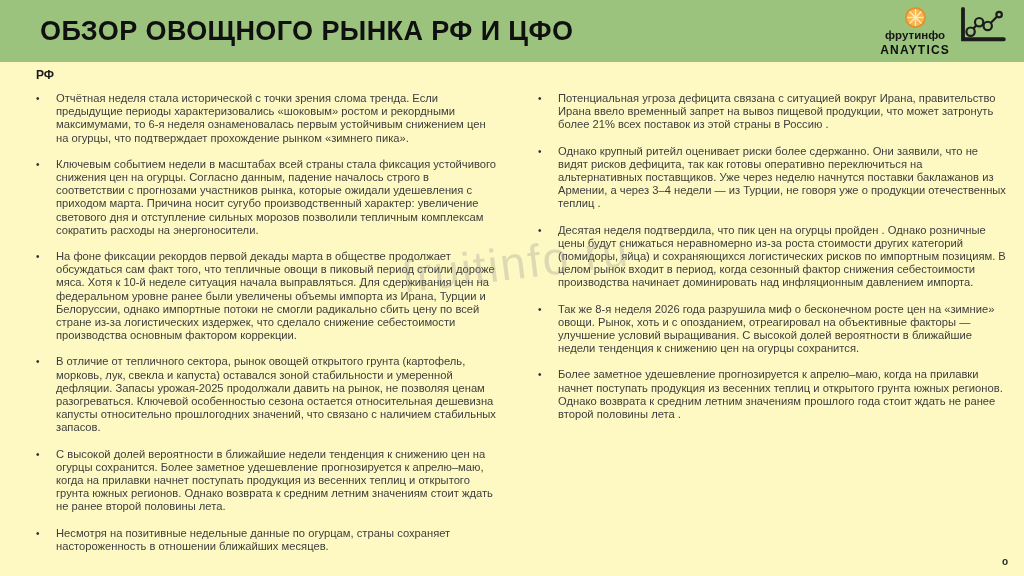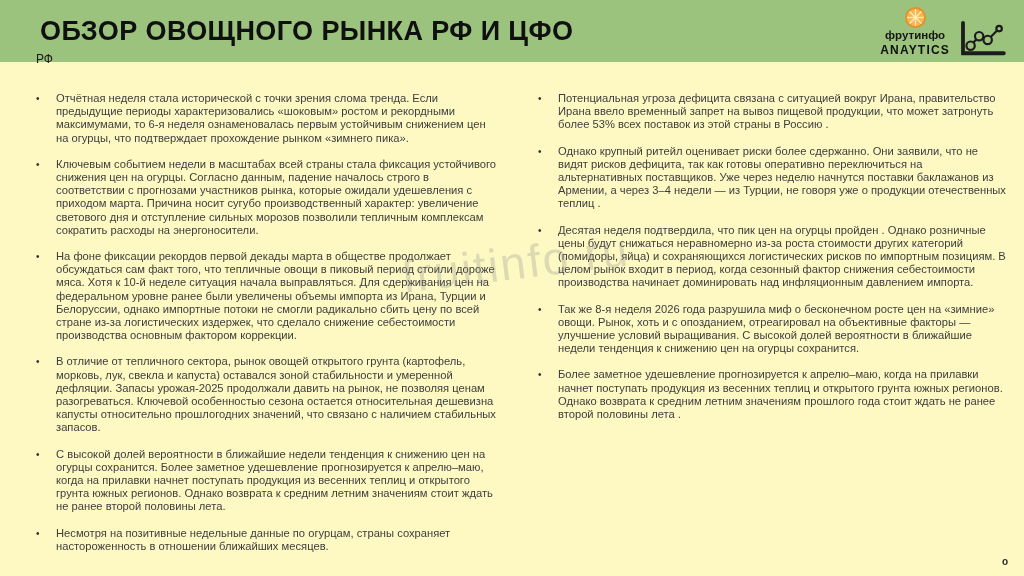--- a/index.html
+++ b/index.html
@@ -20,38 +20,38 @@
     position:absolute;top:0;left:0;width:1024px;height:62px;
     background:var(--header-bg);
     display:flex;align-items:center;
     padding:0 10px 0 40px;
   }
   .topbar h1{
     font-size:27px;font-weight:bold;color:var(--title);
     letter-spacing:.4px;white-space:nowrap;
   }
   .logo{
-    margin-left:auto;display:flex;align-items:flex-end;gap:8px;
+    margin-left:auto;display:flex;align-items:flex-start;gap:8px;
     padding-right:8px;
   }
   .logo-text{
     display:flex;flex-direction:column;align-items:center;line-height:1;
   }
   .logo-text .brand{
     font-size:11.5px;font-weight:bold;color:#161616;margin-top:1px;
   }
   .logo-text .product{
     font-size:12px;font-weight:bold;color:#0e0e0e;letter-spacing:1.2px;margin-top:2px;
   }
   .orange-icon svg{display:block;}
   .chart-icon svg{display:block;margin-bottom:-2px;}
   
   .section-label{
-    position:absolute;left:36px;top:52px;
-    font-size:12px;font-weight:normal;color:#1a1a1a;
+    position:absolute;left:36px;top:68px;
+    font-size:12px;font-weight:bold;color:#1a1a1a;
   }
   .columns{
     position:absolute;left:36px;top:92px;width:974px;
     display:flex;gap:38px;
   }
   .col{list-style:none;}
   .col-left{width:464px;}
   .col-right{width:472px;}
   .col li{
     display:flex;gap:9px;
@@ -145,21 +145,21 @@
 
         <li>
           <span class="marker">•</span>
           <span class="btext">Несмотря на позитивные недельные данные по огурцам, страны сохраняет настороженность в отношении ближайших месяцев.</span>
         </li>
       </ul>
     <ul class="col col-right">
 
         <li>
           <span class="marker">•</span>
-          <span class="btext">Потенциальная угроза дефицита связана с ситуацией вокруг Ирана, правительство Ирана ввело временный запрет на вывоз пищевой продукции, что может затронуть более 53% всех поставок из этой страны в Россию .</span>
+          <span class="btext">Потенциальная угроза дефицита связана с ситуацией вокруг Ирана, правительство Ирана ввело временный запрет на вывоз пищевой продукции, что может затронуть более 21% всех поставок из этой страны в Россию .</span>
         </li>
 
         <li>
           <span class="marker">•</span>
           <span class="btext">Однако крупный ритейл оценивает риски более сдержанно. Они заявили, что не видят рисков дефицита, так как готовы оперативно переключиться на альтернативных поставщиков. Уже через неделю начнутся поставки баклажанов из Армении, а через 3–4 недели — из Турции, не говоря уже о продукции отечественных теплиц .</span>
         </li>
 
         <li>
           <span class="marker">•</span>
           <span class="btext">Десятая неделя подтвердила, что пик цен на огурцы пройден . Однако розничные цены будут снижаться неравномерно из-за роста стоимости других категорий (помидоры, яйца) и сохраняющихся логистических рисков по импортным позициям. В целом рынок входит в период, когда сезонный фактор снижения себестоимости производства начинает доминировать над инфляционным давлением импорта.</span>

